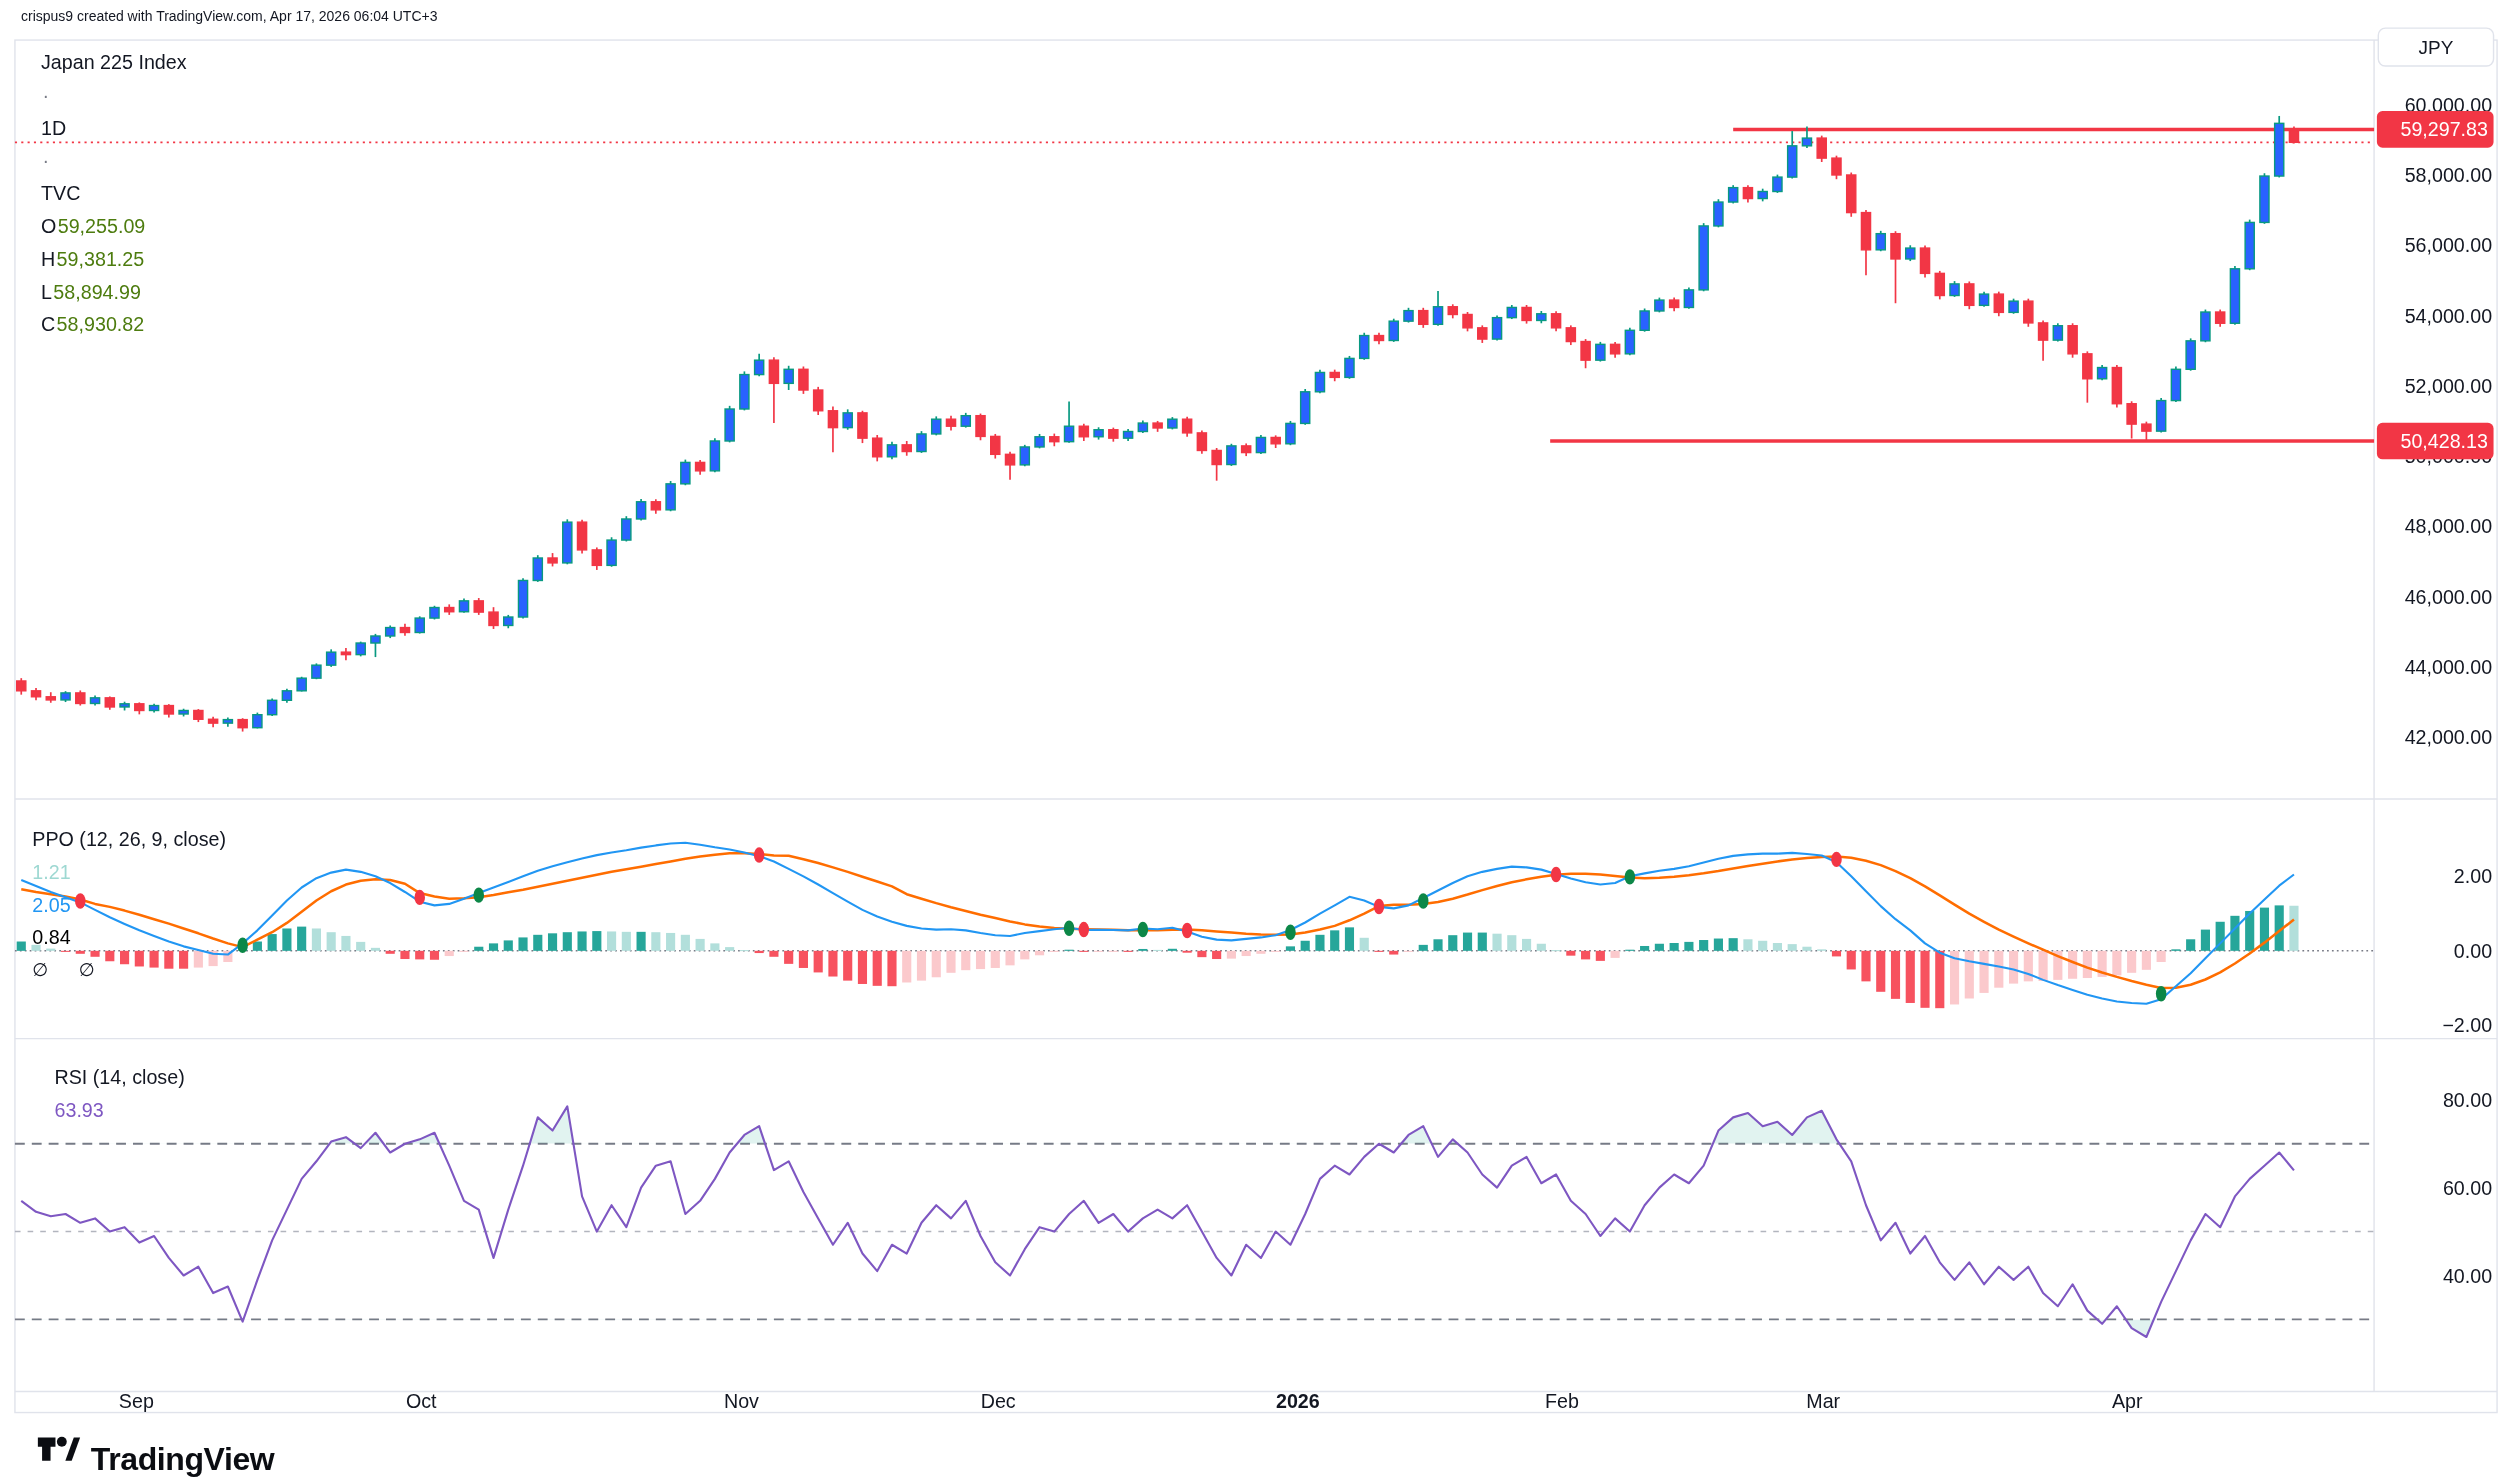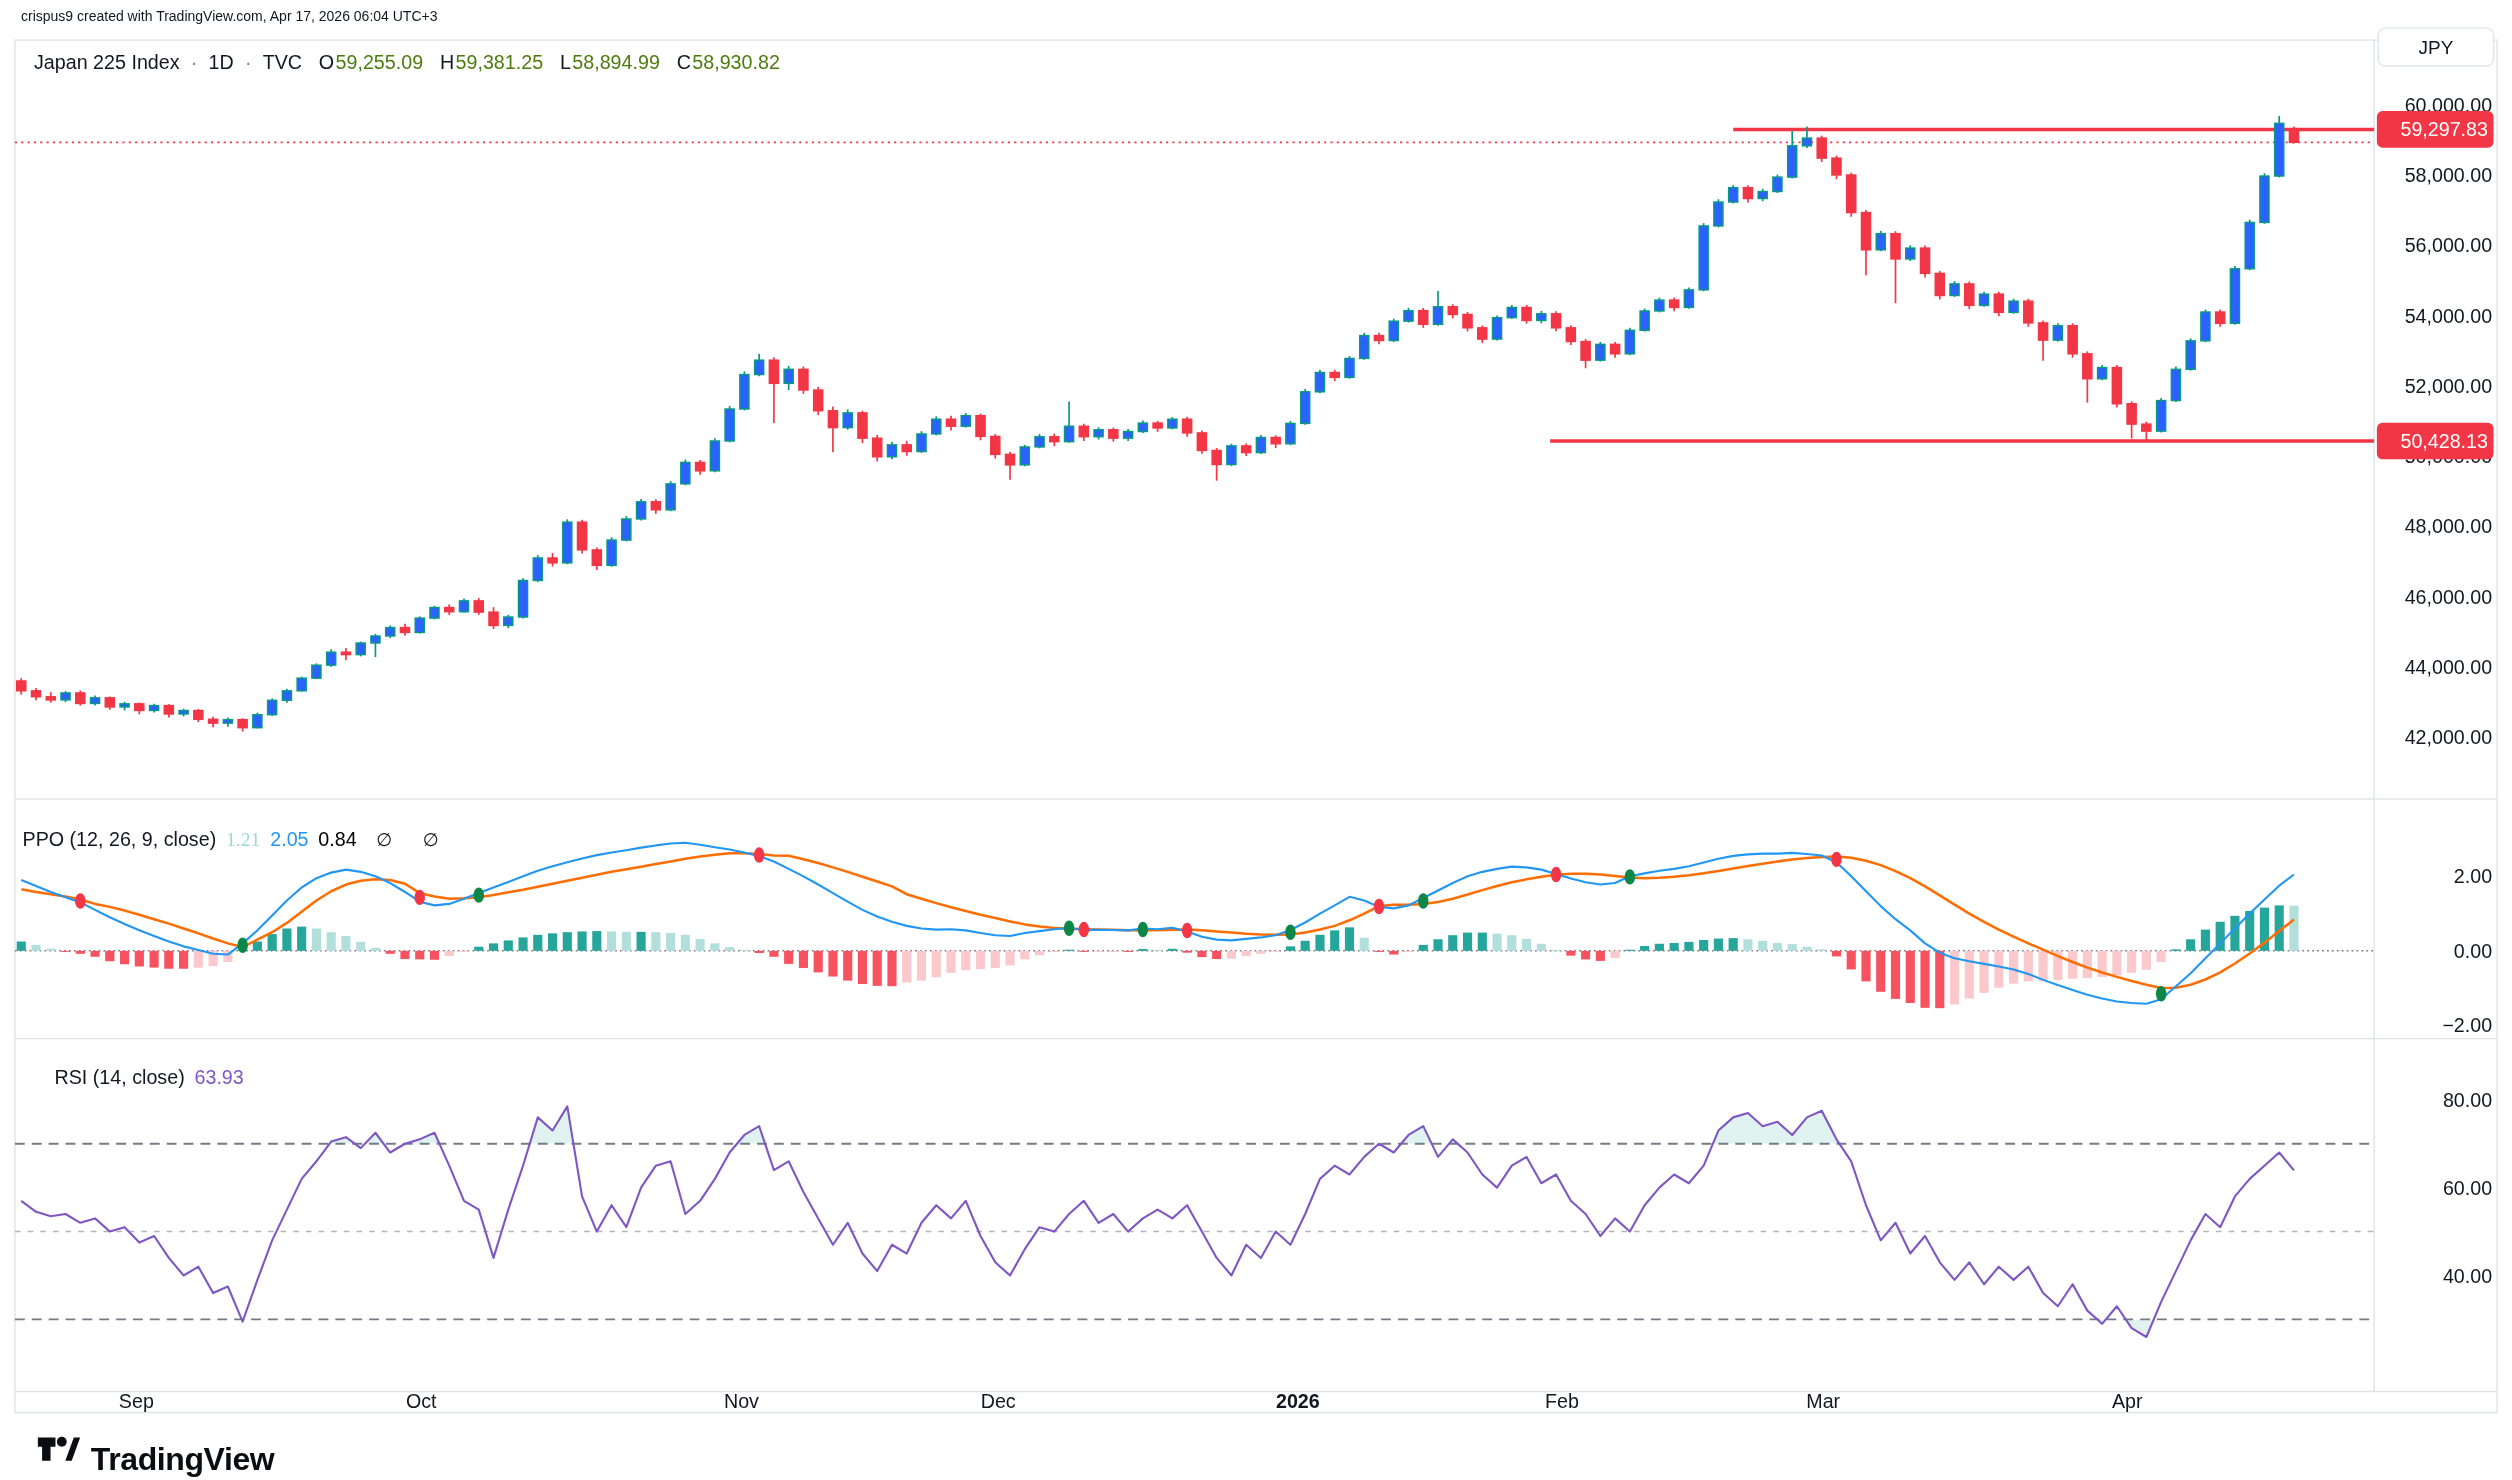--- a/index.html
+++ b/index.html
@@ -5,29 +5,29 @@
   html,body{margin:0;padding:0;}
   body{
     width:2512px;height:1480px;position:relative;background:#ffffff;
     font-family:"Liberation Sans",sans-serif;color:#131722;overflow:hidden;
   }
   #attribution{
     position:absolute;left:21px;top:8.4px;font-size:14px;color:#131722;white-space:nowrap;
   }
   #chart-svg{position:absolute;left:0;top:0;}
   .legend{
-    position:absolute;display:flex;align-items:baseline;gap:9.8px;font-size:19.7px;white-space:nowrap;z-index:5;
+    position:absolute;display:flex;align-items:baseline;gap:9.8px;font-size:19.7px;white-space:nowrap;z-index:5;flex-direction:column;
   }
   #legend-symbol{left:34px;top:51px;}
   #legend-ppo{left:22.5px;top:828px;}
   #legend-rsi{left:22.5px;top:1066px;margin-left:32px;}
   .lg-title{color:#131722;}
   .lg-sep{color:#787B86;padding:0 1.4px;}
   .v-red{color:#4d7c0f;}
-  .v-hist{color:#9ED8D2;font-family:Liberation Serif, serif;}
+  .v-hist{color:#9ED8D2;}
   .v-ppo{color:#2196F3;}
   .v-sig{color:#000000;}
   .v-rsi{color:#7E57C2;}
   .ohlc{display:inline-flex;gap:1.4px;margin-left:7px;}
   .null-ico{color:#131722;font-size:18.3px;letter-spacing:12.7px;margin-left:9.8px;cursor:pointer;}
   #footer-logo{
     position:absolute;left:37px;top:1421px;display:flex;align-items:center;gap:9.8px;z-index:5;
   }
   #footer-logo .brand{
     font-size:32px;font-weight:700;color:#0b0d12;letter-spacing:-0.4px;margin-top:20px;

